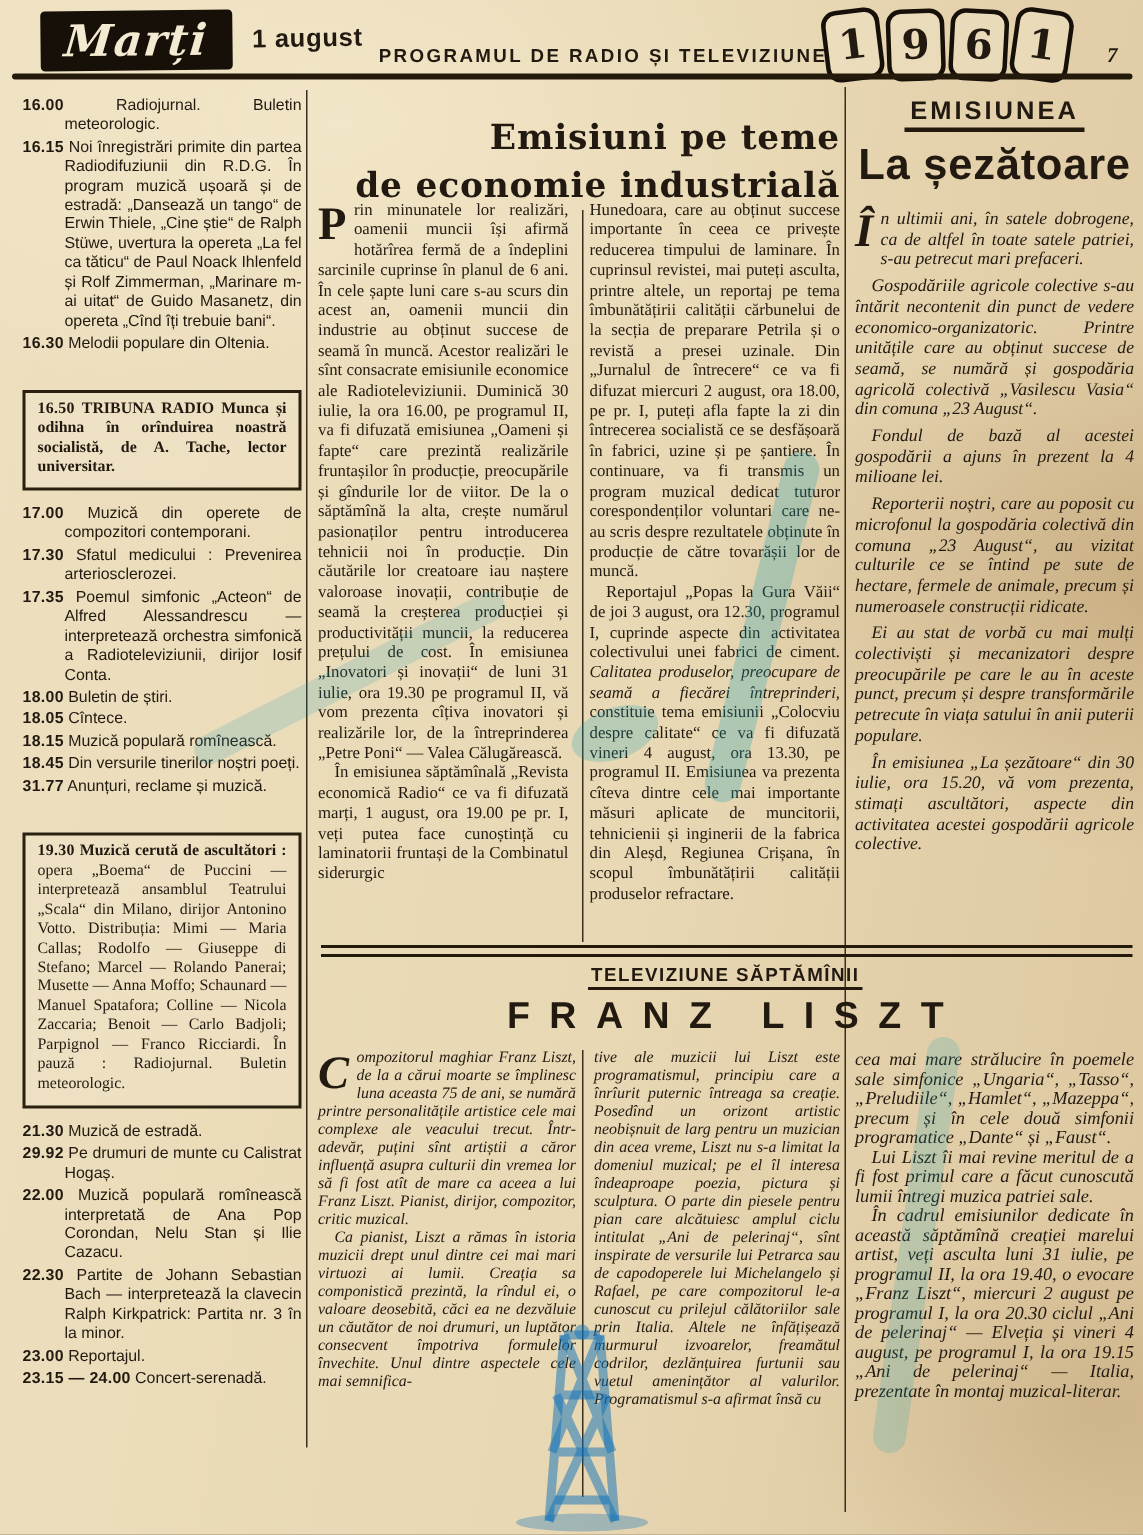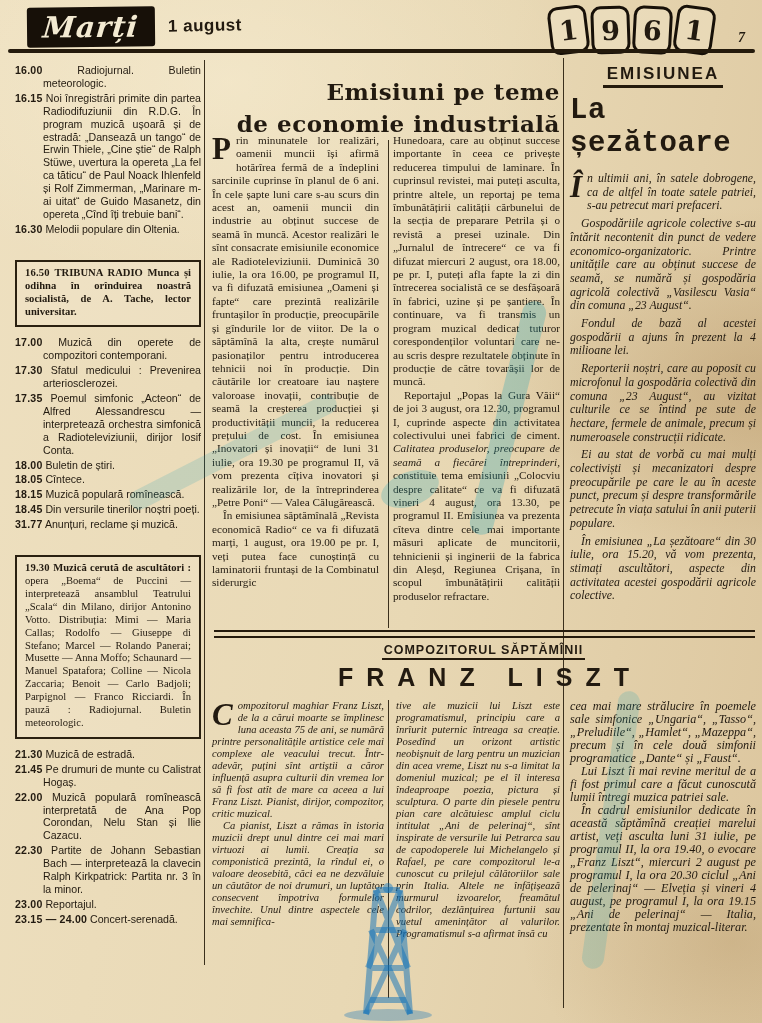--- a/index.html
+++ b/index.html
@@ -47,22 +47,22 @@
   .art-cols{position:absolute;left:212px;top:134px;width:348px;display:flex;justify-content:space-between;}
   .acol{width:167px;font-size:11.2px;line-height:13.4px;text-align:justify;}
   .acol p{margin:0;}
   .ind{text-indent:11px;}
   .dropcap{float:left;font-weight:bold;font-size:31px;line-height:26px;margin:2px 5px 0 0;}
   .dc-it{font-style:italic;}
   
   .rcol{position:absolute;left:570px;top:64px;width:186px;}
   .kicker{width:max-content;margin:0 auto 6px;font-family:"Liberation Sans",sans-serif;font-weight:bold;
     font-size:17px;letter-spacing:2px;border-bottom:3px solid #241a0c;padding:0 4px 1px;}
-  .sez-title{margin:2px 0 12px;font-family:Liberation Mono, monospace;font-weight:bold;
-    font-size:29px;letter-spacing:.5px;}
+  .sez-title{margin:2px 0 12px;font-family:Liberation Sans, sans-serif;font-weight:bold;
+    font-size:29px;letter-spacing:.5px;text-align:center;}
   .rcol p{margin:0 0 4px;font-style:italic;font-size:11.8px;line-height:13.7px;text-align:justify;}
   
   .dbl-rule{position:absolute;left:214px;top:630px;width:541px;height:4px;
     border-top:2px solid #241a0c;border-bottom:2px solid #241a0c;}
   .liszt-head{position:absolute;left:212px;top:643px;width:543px;text-align:center;}
   .kicker2{width:max-content;margin:0 auto;font-family:"Liberation Sans",sans-serif;font-weight:bold;
     font-size:12.5px;letter-spacing:1px;border-bottom:2px solid #241a0c;padding:0 2px 1px;}
   .liszt-title{margin-top:3px;font-family:"Liberation Sans",sans-serif;font-weight:bold;
     font-size:25px;letter-spacing:13px;text-indent:13px;}
   .lcol{position:absolute;top:700px;font-style:italic;font-size:10.6px;line-height:12px;text-align:justify;}
@@ -84,20 +84,21 @@
 </style>
 </head>
 <body>
 
 <div class="page">
 
   <div class="day-box">
     <span class="day-script">Marți</span>
   </div>
   <div class="date-label">1 august</div>
+  <div class="prog-title">PROGRAMUL DE RADIO ȘI TELEVIZIUNE</div>
   <div class="year-badge">
     <span class="ybox r1">1</span>
     <span class="ybox r2">9</span>
     <span class="ybox r3">6</span>
     <span class="ybox r4">1</span>
   </div>
   <div class="page-number">7</div>
   <div class="head-rule"></div>
 
   <div class="vrule vr-left"></div>
@@ -117,21 +118,21 @@
     <p><b class="t">17.35</b> <span>Poemul simfonic „Acteon“ de Alfred Alessandrescu — interpretează orchestra simfonică a Radioteleviziunii, dirijor Iosif Conta.</span></p>
     <p><b class="t">18.00</b> <span>Buletin de știri.</span></p>
     <p><b class="t">18.05</b> <span>Cîntece.</span></p>
     <p><b class="t">18.15</b> <span>Muzică populară romînească.</span></p>
     <p><b class="t">18.45</b> <span>Din versurile tinerilor noștri poeți.</span></p>
     <p><b class="t">31.77</b> <span>Anunțuri, reclame și muzică.</span></p>
     <div class="sched-box">
       <p><b class="t">19.30</b> <b class="lead">Muzică cerută de ascultători :</b> <span>opera „Boema“ de Puccini — interpretează ansamblul Teatrului „Scala“ din Milano, dirijor Antonino Votto. Distribuția: Mimi — Maria Callas; Rodolfo — Giuseppe di Stefano; Marcel — Rolando Panerai; Musette — Anna Moffo; Schaunard — Manuel Spatafora; Colline — Nicola Zaccaria; Benoit — Carlo Badjoli; Parpignol — Franco Ricciardi. În pauză : Radiojurnal. Buletin meteorologic.</span></p>
     </div>
     <p><b class="t">21.30</b> <span>Muzică de estradă.</span></p>
-    <p><b class="t">21.45</b> <span>Pe drumuri de munte cu Calistrat Hogaș.</span></p>
+    <p><b class="t">29.92</b> <span>Pe drumuri de munte cu Calistrat Hogaș.</span></p>
     <p><b class="t">22.00</b> <span>Muzică populară romînească interpretată de Ana Pop Corondan, Nelu Stan și Ilie Cazacu.</span></p>
     <p><b class="t">22.30</b> <span>Partite de Johann Sebastian Bach — interpretează la clavecin Ralph Kirkpatrick: Partita nr. 3 în la minor.</span></p>
     <p><b class="t">23.00</b> <span>Reportajul.</span></p>
     <p><b class="t">23.15 — 24.00</b> <span>Concert-serenadă.</span></p>
   </div>
 
   <div class="art-title">
     <span>Emisiuni pe teme</span><br>
     <span>de economie industrială</span>
   </div>
@@ -152,21 +153,21 @@
     <p><span class="dropcap dc-it">Î</span><span>n ultimii ani, în satele dobrogene, ca de altfel în toate satele patriei, s-au petrecut mari prefaceri.</span></p>
     <p class="ind">Gospodăriile agricole colective s-au întărit necontenit din punct de vedere economico-organizatoric. Printre unitățile care au obținut succese de seamă, se numără și gospodăria agricolă colectivă „Vasilescu Vasia“ din comuna „23 August“.</p>
     <p class="ind">Fondul de bază al acestei gospodării a ajuns în prezent la 4 milioane lei.</p>
     <p class="ind">Reporterii noștri, care au poposit cu microfonul la gospodăria colectivă din comuna „23 August“, au vizitat culturile ce se întind pe sute de hectare, fermele de animale, precum și numeroasele construcții ridicate.</p>
     <p class="ind">Ei au stat de vorbă cu mai mulți colectiviști și mecanizatori despre preocupările pe care le au în aceste punct, precum și despre transformările petrecute în viața satului în anii puterii populare.</p>
     <p class="ind">În emisiunea „La șezătoare“ din 30 iulie, ora 15.20, vă vom prezenta, stimați ascultători, aspecte din activitatea acestei gospodării agricole colective.</p>
   </div>
 
   <div class="dbl-rule"></div>
   <div class="liszt-head">
-    <div class="kicker2">COMPOZITORUL SĂPTĂMÎNII</div>
+    <div class="kicker2">TELEVIZIUNE SĂPTĂMÎNII</div>
     <div class="liszt-title">FRANZ LISZT</div>
   </div>
   <div class="lcol lcol1">
     <p><span class="dropcap dc-it">C</span><span>ompozitorul maghiar Franz Liszt, de la a cărui moarte se împlinesc luna aceasta 75 de ani, se numără printre personalitățile artistice cele mai complexe ale veacului trecut. Într-adevăr, puțini sînt artiștii a căror influență asupra culturii din vremea lor să fi fost atît de mare ca aceea a lui Franz Liszt. Pianist, dirijor, compozitor, critic muzical.</span></p>
     <p class="ind">Ca pianist, Liszt a rămas în istoria muzicii drept unul dintre cei mai mari virtuozi ai lumii. Creația sa componistică prezintă, la rîndul ei, o valoare deosebită, căci ea ne dezvăluie un căutător de noi drumuri, un luptător consecvent împotriva formulelor învechite. Unul dintre aspectele cele mai semnifica-</p>
   </div>
   <div class="lcol lcol2">
     <p>tive ale muzicii lui Liszt este programatismul, principiu care a înrîurit puternic întreaga sa creație. Posedînd un orizont artistic neobișnuit de larg pentru un muzician din acea vreme, Liszt nu s-a limitat la domeniul muzical; pe el îl interesa îndeaproape poezia, pictura și sculptura. O parte din piesele pentru pian care alcătuiesc amplul ciclu intitulat „Ani de pelerinaj“, sînt inspirate de versurile lui Petrarca sau de capodoperele lui Michelangelo și Rafael, pe care compozitorul le-a cunoscut cu prilejul călătoriilor sale prin Italia. Altele ne înfățișează murmurul izvoarelor, freamătul codrilor, dezlănțuirea furtunii sau vuetul amenințător al valurilor. Programatismul s-a afirmat însă cu</p>
   </div>
   <div class="lcol lcol3">

